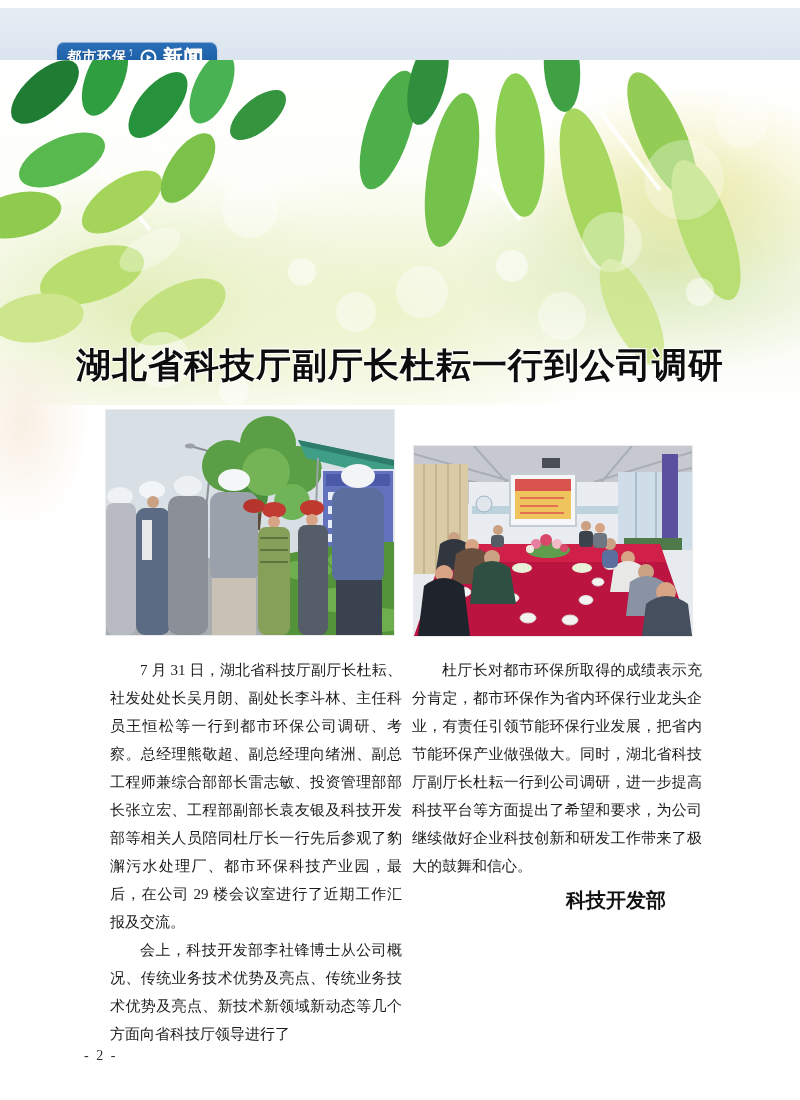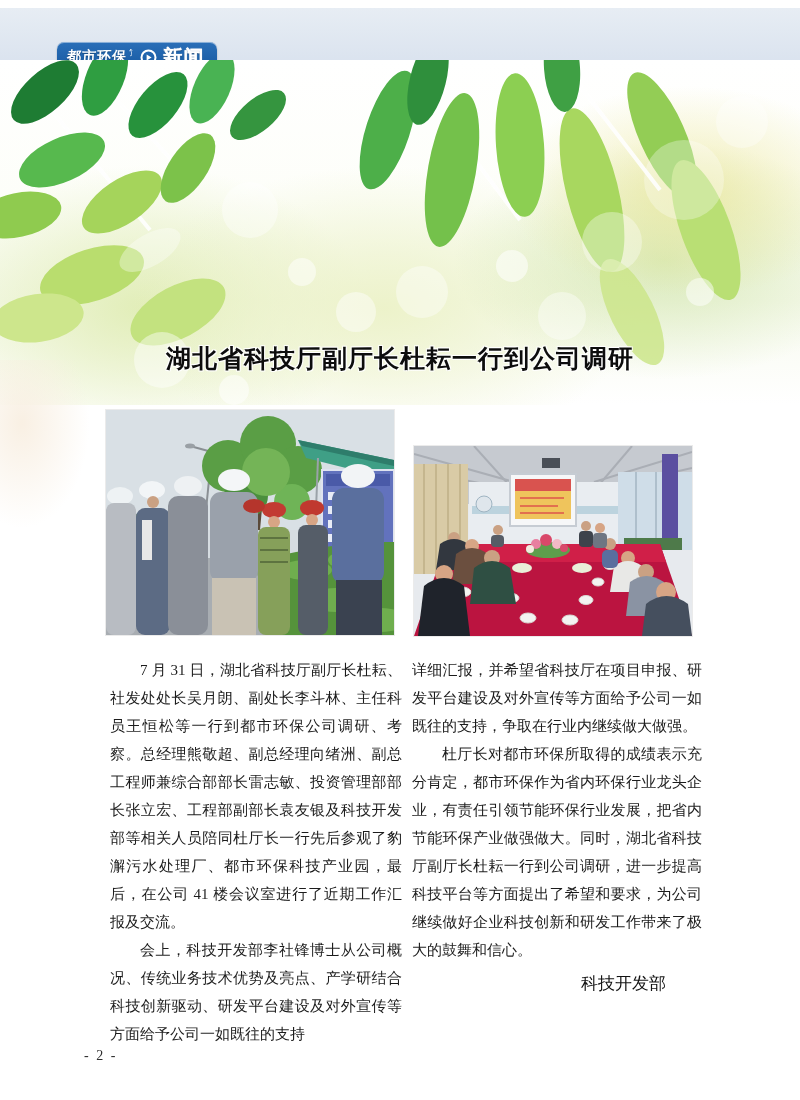--- a/index.html
+++ b/index.html
@@ -30,39 +30,39 @@
       radial-gradient(300px 170px at 83% 58%, rgba(190,219,140,.55), rgba(190,219,140,0) 70%),
       radial-gradient(340px 190px at 48% 72%, rgba(236,242,200,.95), rgba(236,242,200,0) 75%),
       radial-gradient(300px 190px at 18% 72%, rgba(223,236,178,.9), rgba(223,236,178,0) 75%),
       linear-gradient(#ffffff 0%,#fdfef9 40%,#f7faee 70%,#ffffff 100%);}
   .art svg{position:absolute;left:0;top:0;}
   .margin-wash{position:absolute;left:0;top:360px;width:110px;height:210px;
     background:radial-gradient(90px 140px at 20% 30%, rgba(248,238,224,.9), rgba(248,238,224,0) 75%);}
 
   
   .article-title{position:absolute;left:0;top:342px;width:800px;text-align:center;
-    font-size:25px;font-weight:900;color:#0d0d0d;letter-spacing:1px;
+    font-size:35px;font-weight:900;color:#0d0d0d;letter-spacing:1px;
     font-family:"Liberation Sans","DejaVu Sans",sans-serif;
     text-shadow:-1px -1px 0 rgba(255,255,255,.9),1px -1px 0 rgba(255,255,255,.9),
                 -1px 1px 0 rgba(255,255,255,.9),1px 1px 0 rgba(255,255,255,.9);}
 
   
   .photo{position:absolute;overflow:hidden;box-shadow:0 0 0 1px rgba(0,0,0,.08);}
   .photo-left{left:106px;top:410px;width:288px;height:225px;}
   .photo-right{left:414px;top:446px;width:278px;height:190px;}
 
   
   .col{position:absolute;top:656px;width:292px;font-family:"Liberation Serif","DejaVu Serif",serif;
     font-size:15px;line-height:28px;color:#1c1c1c;text-align:justify;}
   .col-left{left:110px;}
   .col-right{left:412px;width:290px;}
   .col p{margin:0;text-indent:2em;}
   .col p.no-indent{text-indent:0;}
-  .signature{margin-top:6px;text-align:right;padding-right:36px;font-weight:normal;
-    font-family:"Liberation Sans","DejaVu Sans",sans-serif;font-size:17px;color:#111;}
+  .signature{margin-top:6px;text-align:right;padding-right:36px;font-weight:bold;
+    font-family:"Liberation Sans","DejaVu Sans",sans-serif;font-size:20px;color:#111;}
 
   .page-number{position:absolute;left:84px;top:1048px;font-size:14px;color:#2e2e2e;
     letter-spacing:2px;font-family:"Liberation Serif","DejaVu Serif",serif;}
 </style>
 </head>
 <body>
 
 <div class="page">
 
   <div class="top-strip"></div>
@@ -337,24 +337,23 @@
           <rect x="165" y="85" width="14" height="16" rx="4" fill="#3d434c"></rect>
         <circle cx="186" cy="82" r="5" fill="#d7a585"></circle>
           <rect x="179" y="87" width="14" height="15" rx="4" fill="#6e7682"></rect>
         <circle cx="84" cy="84" r="5" fill="#caa183"></circle>
           <rect x="77" y="89" width="13" height="12" rx="4" fill="#555c66"></rect>
       </g>
     </svg>
   </div>
 
   <div class="col col-left">
-    <p>7 月 31 日，湖北省科技厅副厅长杜耘、社发处处长吴月朗、副处长李斗林、主任科员王恒松等一行到都市环保公司调研、考察。总经理熊敬超、副总经理向绪洲、副总工程师兼综合部部长雷志敏、投资管理部部长张立宏、工程部副部长袁友银及科技开发部等相关人员陪同杜厅长一行先后参观了豹澥污水处理厂、都市环保科技产业园，最后，在公司 41 楼会议室进行了近期工作汇报及交流。</p>
-    <p>会上，科技开发部李社锋博士从公司概况、传统业务技术优势及亮点、产学研结合科技创新驱动、研发平台建设及对外宣传等方面给予公司一如既往的支持</p>
+    <p>7 月 31 日，湖北省科技厅副厅长杜耘、社发处处长吴月朗、副处长李斗林、主任科员王恒松等一行到都市环保公司调研、考察。总经理熊敬超、副总经理向绪洲、副总工程师兼综合部部长雷志敏、投资管理部部长张立宏、工程部副部长袁友银及科技开发部等相关人员陪同杜厅长一行先后参观了豹澥污水处理厂、都市环保科技产业园，最后，在公司 29 楼会议室进行了近期工作汇报及交流。</p>
+    <p>会上，科技开发部李社锋博士从公司概况、传统业务技术优势及亮点、传统业务技术优势及亮点、新技术新领域新动态等几个方面向省科技厅领导进行了</p>
   </div>
 
   <div class="col col-right">
-    <p class="no-indent">详细汇报，并希望省科技厅在项目申报、研发平台建设及对外宣传等方面给予公司一如既往的支持，争取在行业内继续做大做强。</p>
     <p>杜厅长对都市环保所取得的成绩表示充分肯定，都市环保作为省内环保行业龙头企业，有责任引领节能环保行业发展，把省内节能环保产业做强做大。同时，湖北省科技厅副厅长杜耘一行到公司调研，进一步提高科技平台等方面提出了希望和要求，为公司继续做好企业科技创新和研发工作带来了极大的鼓舞和信心。</p>
     <div class="signature">科技开发部</div>
   </div>
 
   <div class="page-number">- 2 -</div>
 </div>
 
 </body></html>

